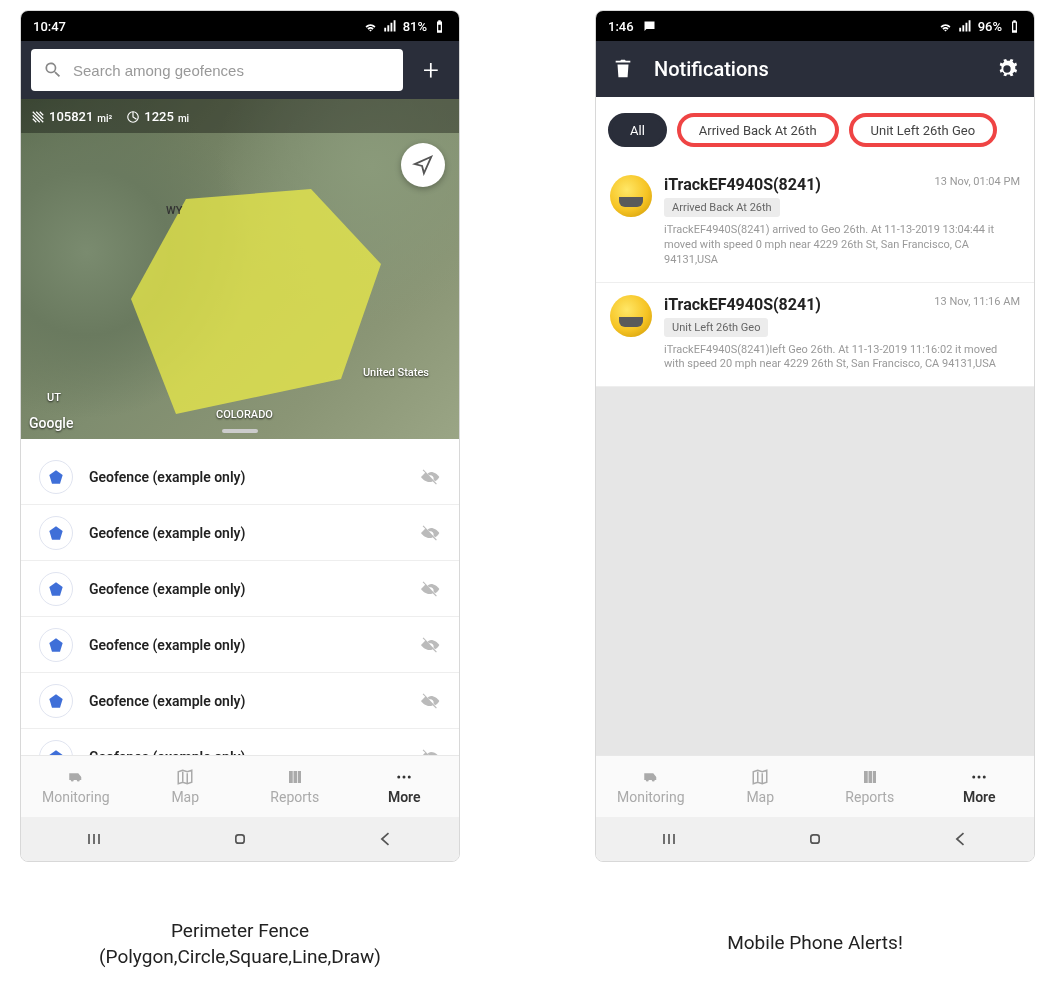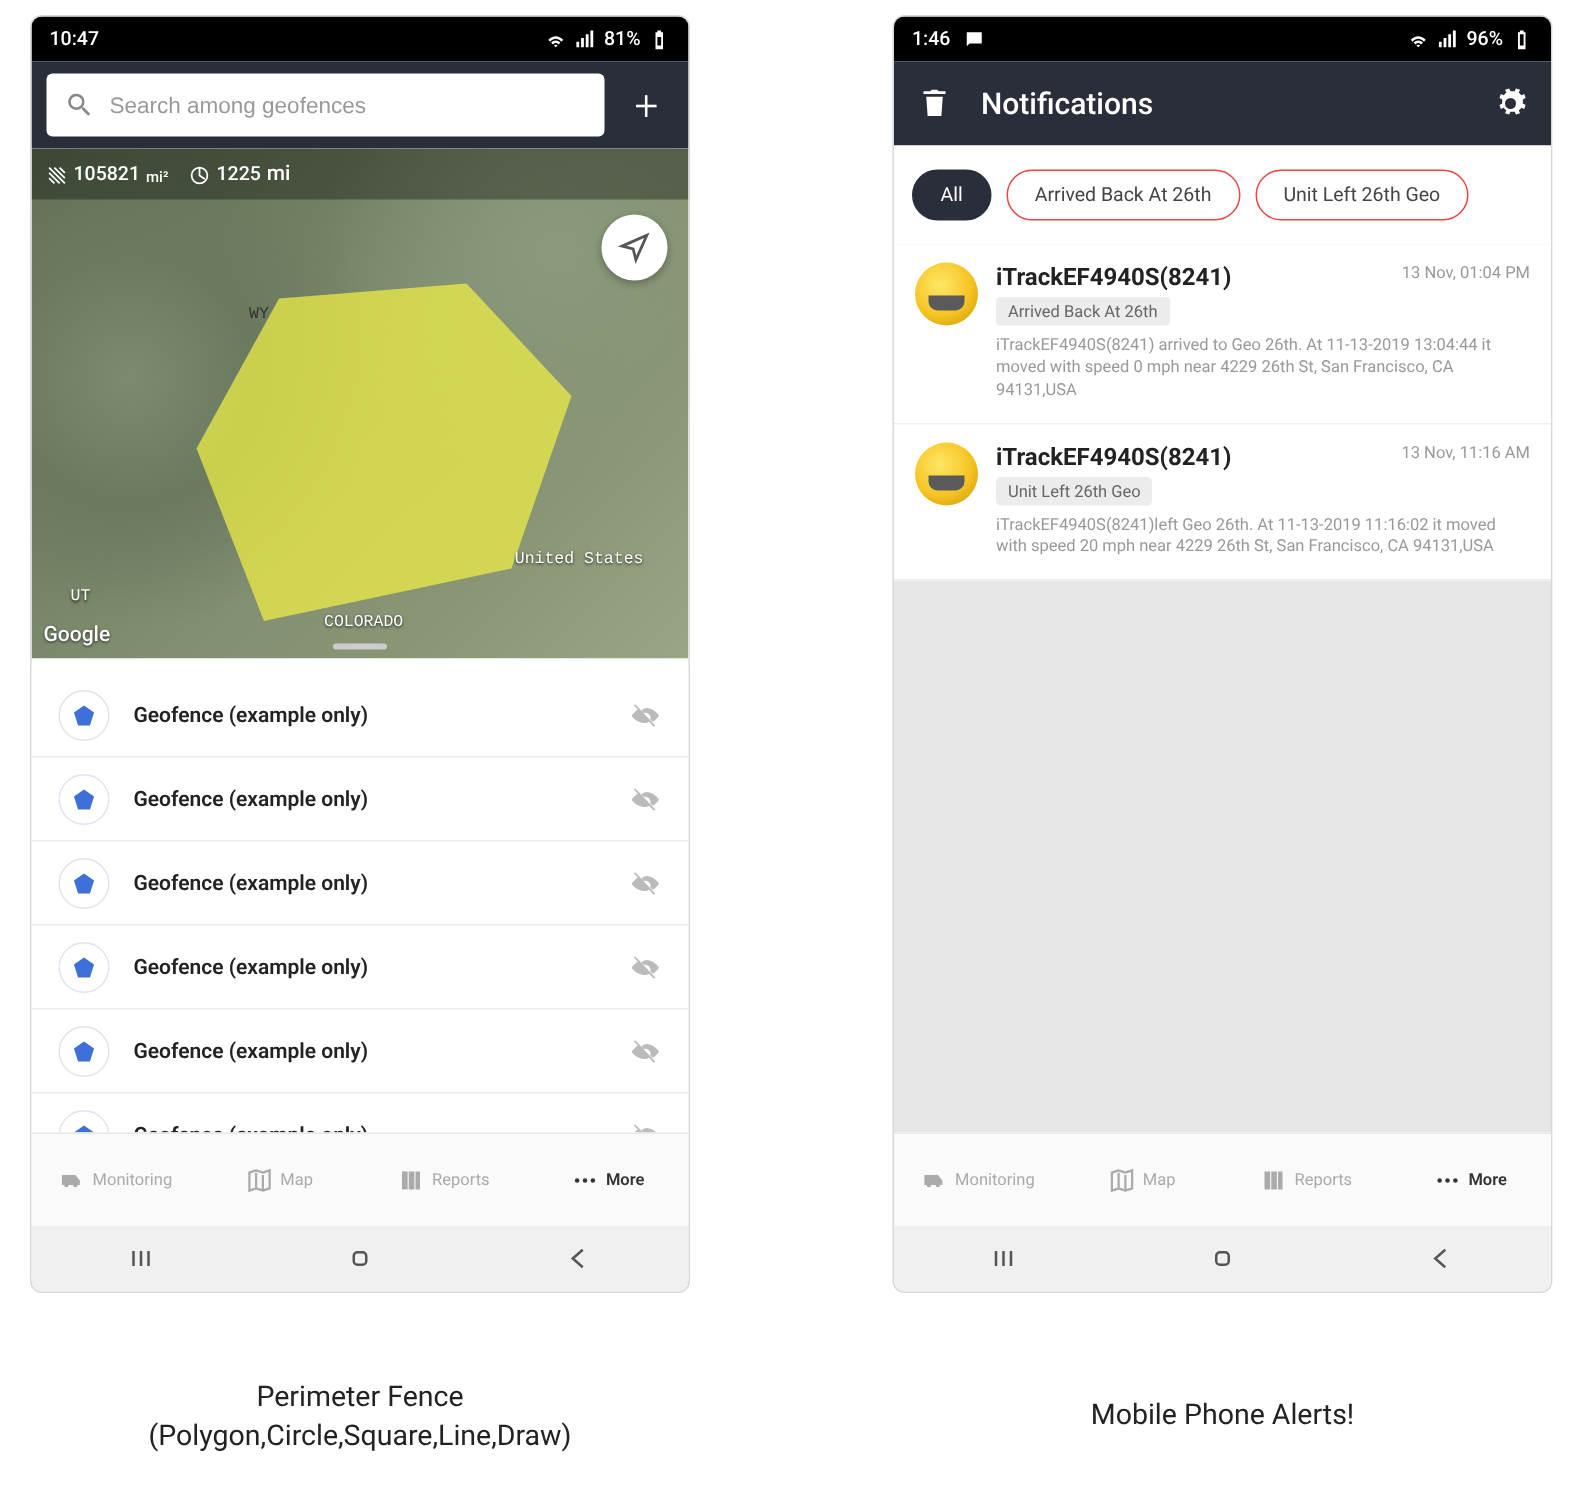--- a/index.html
+++ b/index.html
@@ -115,21 +115,20 @@
   }
   .polygon {
     position:absolute;
     left: 70px; top: 70px;
     width: 300px; height: 250px;
   }
   .map-label {
     position:absolute;
     color:#fff; font-size:11px; font-weight:500;
     text-shadow:0 1px 2px rgba(0,0,0,0.8);
-    font-family:Liberation Mono, monospace;
   }
   .compass-btn {
     position:absolute; top:44px; right:14px;
     width:44px;height:44px;border-radius:50%;
     background:#fff; box-shadow:0 2px 6px rgba(0,0,0,0.3);
     display:flex;align-items:center;justify-content:center;
     z-index:6;
   }
   .google-logo {
     position:absolute; left:8px; bottom:8px;
@@ -160,22 +159,22 @@
   .eye-off { width:20px; height:20px; fill:#bbb;}
 
   
   .bottom-nav {
     height:62px;
     display:flex;
     border-top:1px solid #e8e8e8;
     background:#fafafa;
   }
   .nav-item {
-    flex:1;display:flex;flex-direction:row;align-items:center;justify-content:center;
-    gap:3px;font-size:11px;color:#aaa;
+    flex:1;display:flex;flex-direction:column;align-items:center;justify-content:center;
+    gap:3px;font-size:14px;color:#aaa;
   }
   .nav-item.active { color:#333; font-weight:600;}
   .nav-icon { width:22px;height:18px;fill:currentColor;}
 
   
   .softkeys {
     height:44px; background:#f0f0f0;
     display:flex;align-items:center;justify-content:space-around;
   }
   .softkey { width:20px;height:20px; stroke:#555; fill:none; stroke-width:2;}
@@ -190,21 +189,21 @@
   .caption.right{ left:595px; top: 930px; width:440px;}
 
   
   .notif-body { flex:1; background:#e6e6e6; overflow:hidden;}
   .filter-row {
     background:#fff;
     padding: 16px 12px;
     display:flex; gap:10px;
   }
   .chip {
-    border:1px solid #ef4444; border-radius:17px;
+    border:4px solid #ef4444; border-radius:17px;
     height:34px; padding:12px 18px;
     display:flex;align-items:center;
     font-size:13px; color:#444; background:#fff;
   }
   .chip.active { background:#2a2e3a; color:#fff; border-color:#2a2e3a;}
   .notif-card {
     background:#fff; padding:12px 14px 14px;
     border-bottom:1px solid #eee;
     display:flex; gap:12px;
   }
@@ -272,21 +271,21 @@
           </svg>
         <span>105821</span>
         <span style="font-size:10px">mi²</span>
       </div>
       <div class="m">
         <svg width="14" height="14" viewBox="0 0 24 24" fill="none" stroke="#fff" stroke-width="2">
             <circle cx="12" cy="12" r="9"></circle>
             <path d="M12 3v9l6 4"></path>
           </svg>
         <span>1225</span>
-        <span style="font-size:14px">mi</span>
+        <span style="font-size:10px">mi</span>
       </div>
     </div>
     <div class="compass-btn">
       <svg width="22" height="22" viewBox="0 0 24 24" fill="none" stroke="#555" stroke-width="2">
           <path d="M3 11l18-8-8 18-2-8z"></path>
         </svg>
     </div>
     <svg class="polygon" viewBox="0 0 300 250">
       <polygon points="40,130 95,30 220,20 290,95 250,210 85,245" fill="rgba(240,240,70,0.72)"></polygon>
     </svg>

